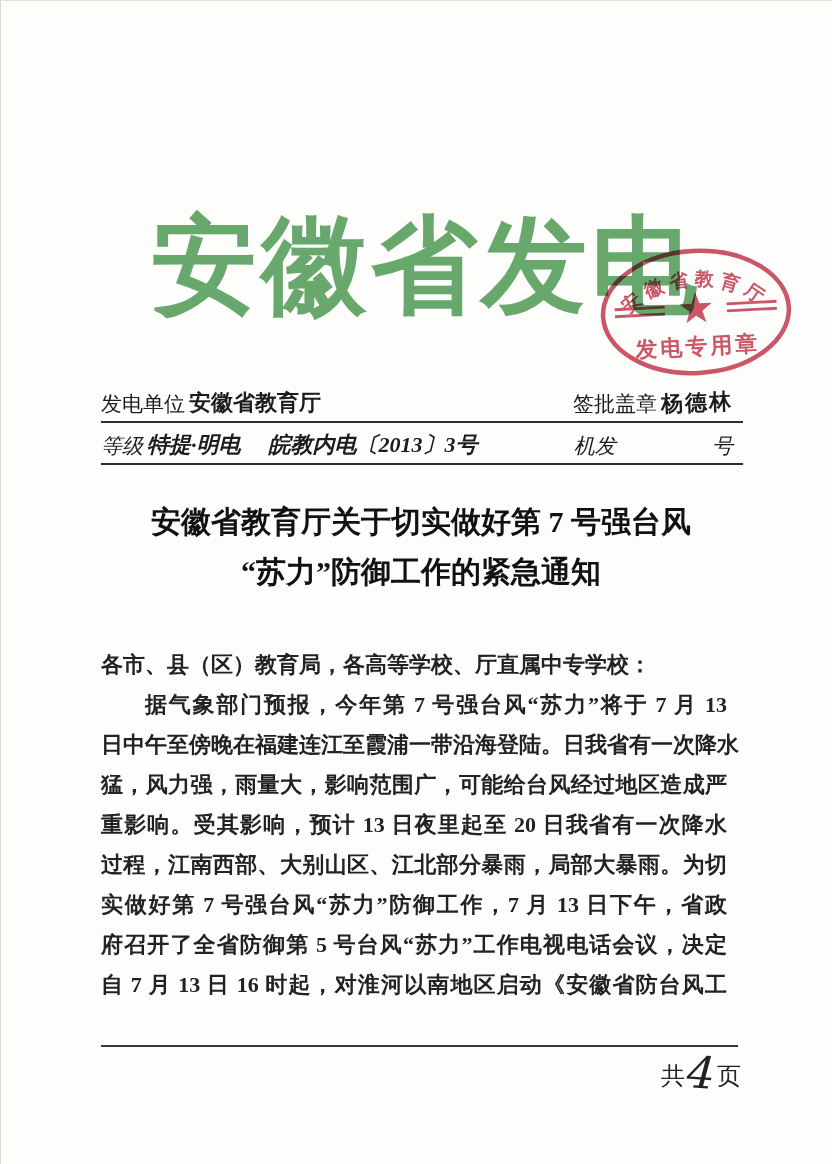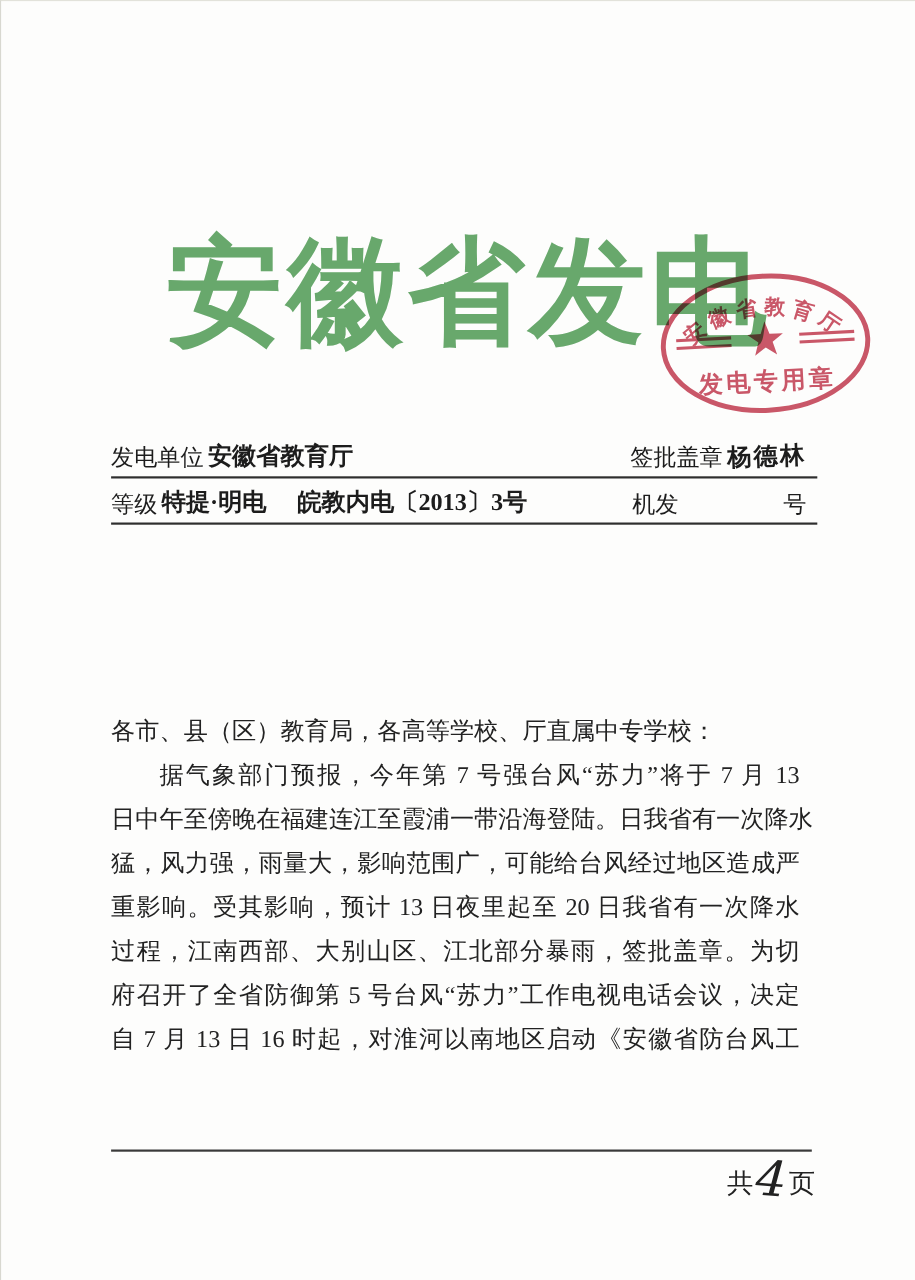--- a/index.html
+++ b/index.html
@@ -30,43 +30,43 @@
   
   .form{
     position:absolute;left:100px;top:384px;width:642px;
     font-size:21px;
   }
   .form-row{
     display:flex;align-items:flex-end;
     border-bottom:2px solid #2e2e2e;
     padding-bottom:3px;
   }
-  .form-row.r1{height:33px;margin-top:12px;}
-  .form-row.r2{height:37px;}
+  .form-row.r1{height:33px;}
+  .form-row.r2{height:37px;font-style:italic;}
   .flabel{font-weight:400;white-space:nowrap;}
   .fvalue{font-weight:700;white-space:nowrap;font-size:22px;margin-left:4px;}
   .sig{transform:rotate(-2deg);letter-spacing:2px;}
   .spacer{flex:1;}
   .gap24{width:24px;}
   .pad-r{margin-right:10px;}
   
   .doc-title{
     position:absolute;left:70px;top:496px;width:700px;
     text-align:center;font-weight:700;font-size:30px;line-height:50px;
     color:#111;
   }
   
   .body-text{
     position:absolute;left:100px;top:644px;width:626px;
     font-size:22px;line-height:40px;
     color:#222;
   }
   .bline{
     text-align:justify;text-align-last:justify;
-    height:40px;white-space:nowrap;
+    height:40px;white-space:nowrap;font-weight:bold;
   }
   .bline.salutation{text-align:left;text-align-last:left;}
   .bline.indent{text-indent:2em;}
   
   .footer-rule{
     position:absolute;left:100px;top:1044px;width:637px;
     border-top:2px solid #3a3a3a;
   }
   .footer{
     position:absolute;right:92px;top:1052px;
@@ -119,28 +119,33 @@
       <span class="fvalue">特提·明电</span>
       <span class="gap24"></span>
       <span class="fvalue">皖教内电〔2013〕3号</span>
       <span class="spacer"></span>
       <span class="flabel">机发</span>
       <span class="spacer"></span>
       <span class="flabel pad-r">号</span>
     </div>
   </div>
 
+  <div class="doc-title">
+    <div>安徽省教育厅关于切实做好第 7 号强台风</div>
+    <div>“苏力”防御工作的紧急通知</div>
+  </div>
 
   <div class="body-text">
     <div class="bline salutation">各市、县（区）教育局，各高等学校、厅直属中专学校：</div>
     <div class="bline indent">据气象部门预报，今年第 7 号强台风“苏力”将于 7 月 13</div>
     <div class="bline">日中午至傍晚在福建连江至霞浦一带沿海登陆。日我省有一次降水</div>
     <div class="bline">猛，风力强，雨量大，影响范围广，可能给台风经过地区造成严</div>
     <div class="bline">重影响。受其影响，预计 13 日夜里起至 20 日我省有一次降水</div>
-    <div class="bline">过程，江南西部、大别山区、江北部分暴雨，签批盖章。为切</div>
+    <div class="bline">过程，江南西部、大别山区、江北部分暴雨，局部大暴雨。为切</div>
+    <div class="bline">实做好第 7 号强台风“苏力”防御工作，7 月 13 日下午，省政</div>
     <div class="bline">府召开了全省防御第 5 号台风“苏力”工作电视电话会议，决定</div>
     <div class="bline">自 7 月 13 日 16 时起，对淮河以南地区启动《安徽省防台风工</div>
   </div>
 
   <div class="footer-rule"></div>
   <div class="footer">
     <span>共</span>
     <span class="hand-num">4</span>
     <span>页</span>
   </div>

